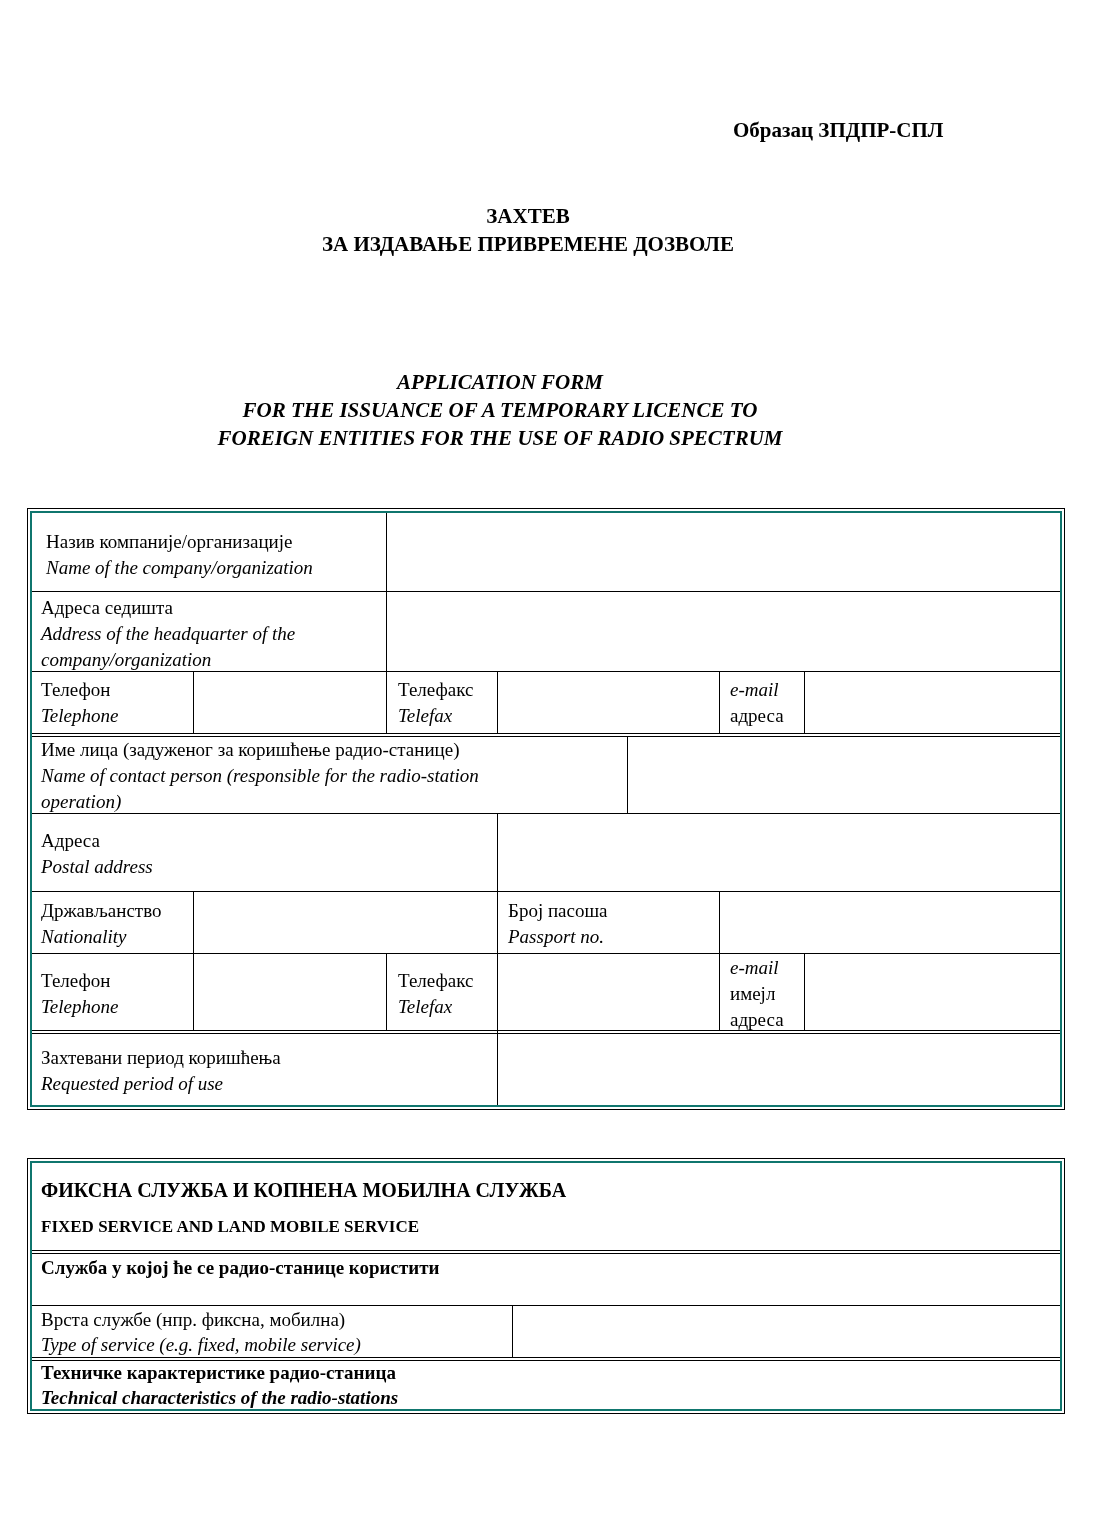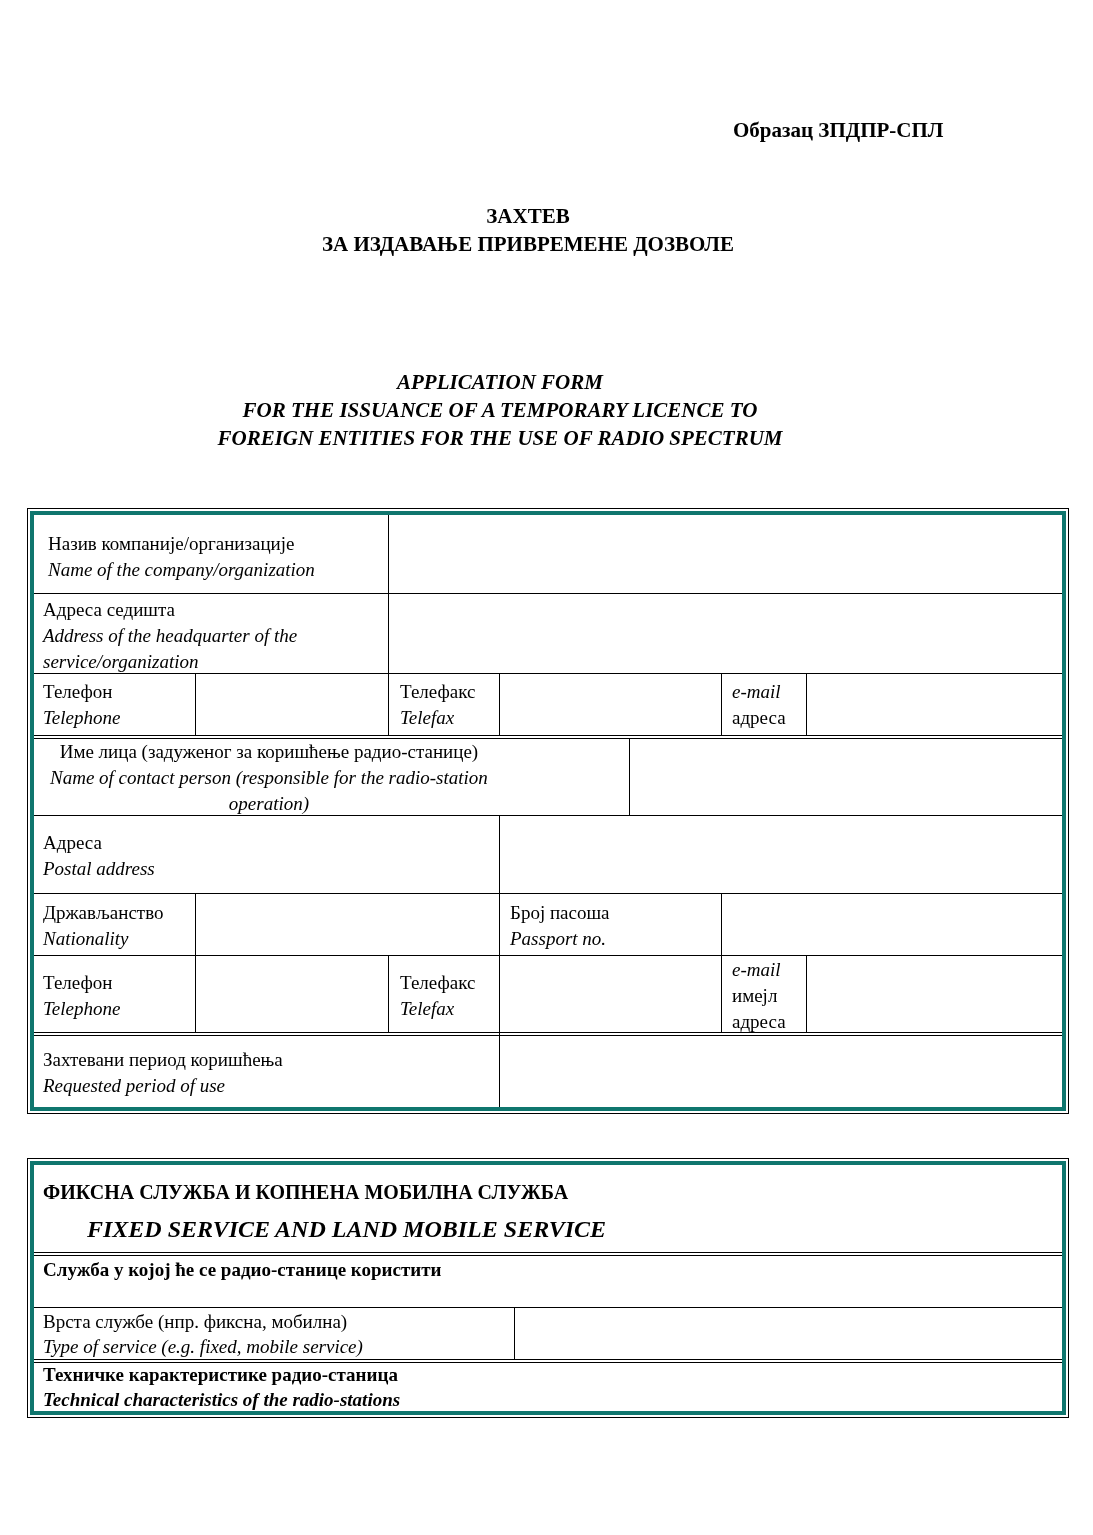--- a/index.html
+++ b/index.html
@@ -1,21 +1,21 @@
 <!DOCTYPE html>
 <html><head>
 <meta charset="utf-8">
 <style>
   html, body { margin:0; padding:0; background:#ffffff; }
   body { width:1093px; height:1535px; position:relative; font-family:"Liberation Serif","DejaVu Serif",serif; color:#000; overflow:hidden; }
   .abs { position:absolute; }
   .form-code { left:733px; top:118px; font-size:21px; font-weight:bold; }
   .title-sr { left:0; width:1000px; top:202px; text-align:center; font-size:21px; font-weight:bold; line-height:28px;padding-left:28px; }
   .title-en { left:0; width:1000px; top:368px; text-align:center; font-size:21px; font-weight:bold; font-style:italic; line-height:28px; }
-  .tbl-outer { border:4px solid #0f766e; outline:1px solid #000; outline-offset:2px; }
+  .tbl-outer { border:2px solid #0f766e; outline:1px solid #000; outline-offset:2px; }
   .hline { position:absolute; height:0; border-top:1px solid #000; }
   .hdouble { position:absolute; height:2px; border-top:1px solid #000; border-bottom:1px solid #000; }
   .vline { position:absolute; width:0; border-left:1px solid #000; }
   .lbl { position:absolute; font-size:19px; line-height:26px; white-space:nowrap; }
   .lbl .en { font-style:italic; display:block; }
   .lbl .sr { display:block; }
   .field { position:absolute; }
   .sec-head { font-weight:bold; }
 </style>
 </head>
@@ -59,41 +59,41 @@
 
   <div class="lbl" style="left:14px; top:16px;">
     <span class="sr">Назив компаније/организације</span>
     <span class="en">Name of the company/organization</span>
   </div>
   <div class="field" style="left:356px; top:0; width:672px; height:78px;"></div>
 
   <div class="lbl" style="left:9px; top:82px;">
     <span class="sr">Адреса седишта</span>
     <span class="en">Address of the headquarter of the</span>
-    <span class="en">service/organization</span>
+    <span class="en">company/organization</span>
   </div>
   <div class="field" style="left:356px; top:80px; width:672px; height:78px;"></div>
 
   <div class="lbl" style="left:9px; top:164px;">
     <span class="sr">Телефон</span>
     <span class="en">Telephone</span>
   </div>
   <div class="field" style="left:163px; top:160px; width:190px; height:60px;"></div>
   <div class="lbl" style="left:366px; top:164px;">
     <span class="sr">Телефакс</span>
     <span class="en">Telefax</span>
   </div>
   <div class="field" style="left:467px; top:160px; width:219px; height:60px;"></div>
   <div class="lbl" style="left:698px; top:164px;">
     <span class="en">e-mail</span>
     <span class="sr">адреса</span>
   </div>
   <div class="field" style="left:774px; top:160px; width:254px; height:60px;"></div>
 
-  <div class="lbl" style="left:16px; top:224px;text-align:center;">
+  <div class="lbl" style="left:9px; top:224px;">
     <span class="sr">Име лица (задуженог за коришћење радио-станице)</span>
     <span class="en">Name of contact person (responsible for the radio-station</span>
     <span class="en">operation)</span>
   </div>
   <div class="field" style="left:597px; top:224px; width:431px; height:76px;"></div>
 
   <div class="lbl" style="left:9px; top:315px;">
     <span class="sr">Адреса</span>
     <span class="en">Postal address</span>
   </div>
@@ -134,21 +134,21 @@
   <div class="field" style="left:467px; top:520px; width:561px; height:72px;"></div>
 </div>
 
 <div class="abs tbl-outer" style="left:30px; top:1161px; width:1028px; height:246px;">
   <div class="hdouble" style="left:0; width:1028px; top:87px;"></div>
   <div class="hline" style="left:0; width:1028px; top:142px;"></div>
   <div class="hdouble" style="left:0; width:1028px; top:194px;"></div>
   <div class="vline" style="left:480px; top:142px; height:52px;"></div>
 
   <div class="lbl sec-head" style="left:9px; top:14px; font-size:20px;">ФИКСНА СЛУЖБА И КОПНЕНА МОБИЛНА СЛУЖБА</div>
-  <div class="lbl sec-head" style="left:9px; top:51px; font-size:24px; font-style:italic;margin-left:44px;">FIXED SERVICE AND LAND MOBILE SERVICE</div>
+  <div class="lbl sec-head" style="left:9px; top:51px; font-size:17px; ">FIXED SERVICE AND LAND MOBILE SERVICE</div>
 
   <div class="lbl sec-head" style="left:9px; top:92px; line-height:25px;">
     <span class="sr">Служба у којој ће се радио-станице користити</span>
   </div>
 
   <div class="lbl" style="left:9px; top:144px; line-height:25px;">
     <span class="sr">Врста службе (нпр. фиксна, мобилна)</span>
     <span class="en">Type of service (e.g. fixed, mobile service)</span>
   </div>
   <div class="field" style="left:482px; top:144px; width:546px; height:50px;"></div>

